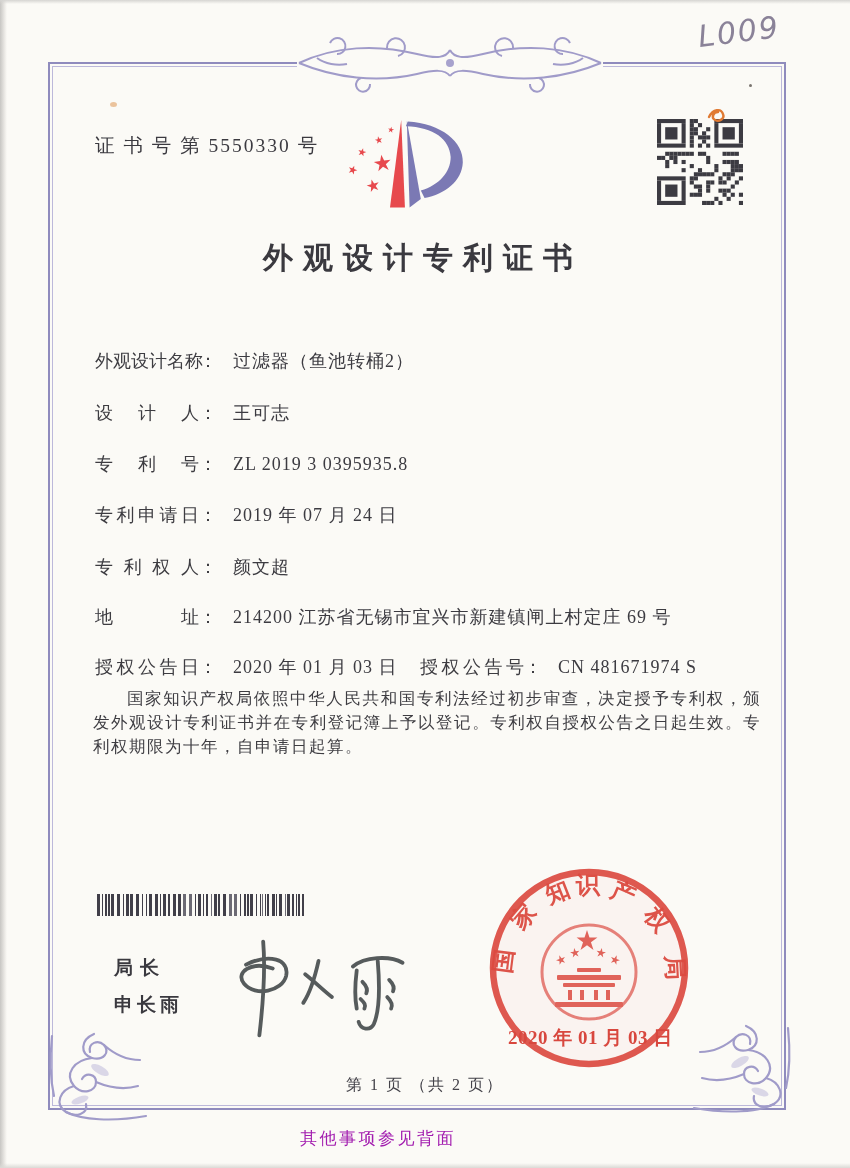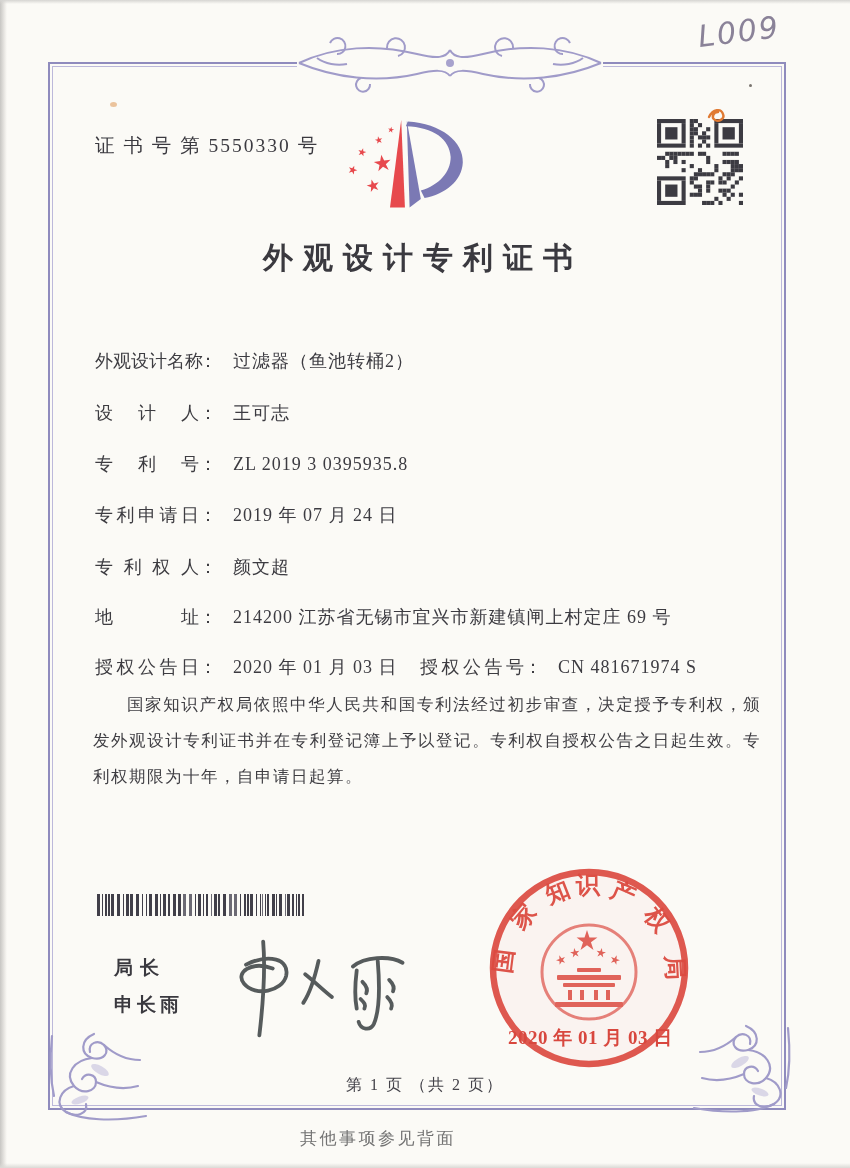--- a/index.html
+++ b/index.html
@@ -29,33 +29,33 @@
   .title{position:absolute;left:48px;top:238px;width:734px;margin:0;text-align:center;
          padding-left:16px;box-sizing:border-box;font-size:30px;font-weight:700;
          letter-spacing:10px;color:#3a393f;}
   .frow{position:absolute;left:95px;display:flex;align-items:baseline;font-size:18px;white-space:nowrap;}
   .jchars{display:inline-flex;justify-content:space-between;width:104px;}
   .colon{display:inline-block;width:20px;}
   .fval{letter-spacing:1px;color:#3c3b41;margin-left:14px;}
   .r1{top:349px}.r2{top:401px}.r3{top:452px}.r4{top:503px}.r5{top:555px}.r6{top:605px}
   .r7a{top:655px}.r7b{top:655px;left:420px}
   .body-text{position:absolute;left:93px;top:687px;width:668px;font-size:16.5px;
-             line-height:36px;letter-spacing:1.5px;color:#3e3d42;text-align:justify;}
+             line-height:24px;letter-spacing:1.5px;color:#3e3d42;text-align:justify;}
   .body-text p{margin:0;text-indent:34px;}
   .barcode{position:absolute;left:97px;top:894px;}
   .signer-title{position:absolute;left:114px;top:955px;font-size:19px;font-weight:700;letter-spacing:7px;color:#3a393f;}
   .signer-name{position:absolute;left:114px;top:992px;font-size:19px;font-weight:700;letter-spacing:4px;color:#3a393f;}
   .signature{position:absolute;left:212px;top:936px;}
   .seal{position:absolute;left:489px;top:868px;}
   .seal-date{position:absolute;left:508px;top:1025px;font-size:19px;font-weight:600;
              color:#d8473e;letter-spacing:.5px;white-space:nowrap;}
   .page-indicator{position:absolute;left:48px;top:1075px;width:794px;box-sizing:border-box;
                   padding-right:40px;text-align:center;font-size:16px;letter-spacing:2px;color:#44434a;}
   .back-note{position:absolute;left:48px;top:1127px;width:734px;box-sizing:border-box;
-             padding-right:74px;text-align:center;font-size:17px;letter-spacing:2.5px;color:#737373;}
+             padding-right:74px;text-align:center;font-size:17px;letter-spacing:2.5px;color:#a21caf;}
 </style>
 </head>
 <body>
 
 <div class="sheet">
 
   <div class="scan-left"></div>
   <div class="scan-top"></div>
   <div class="scan-bottom"></div>
 

